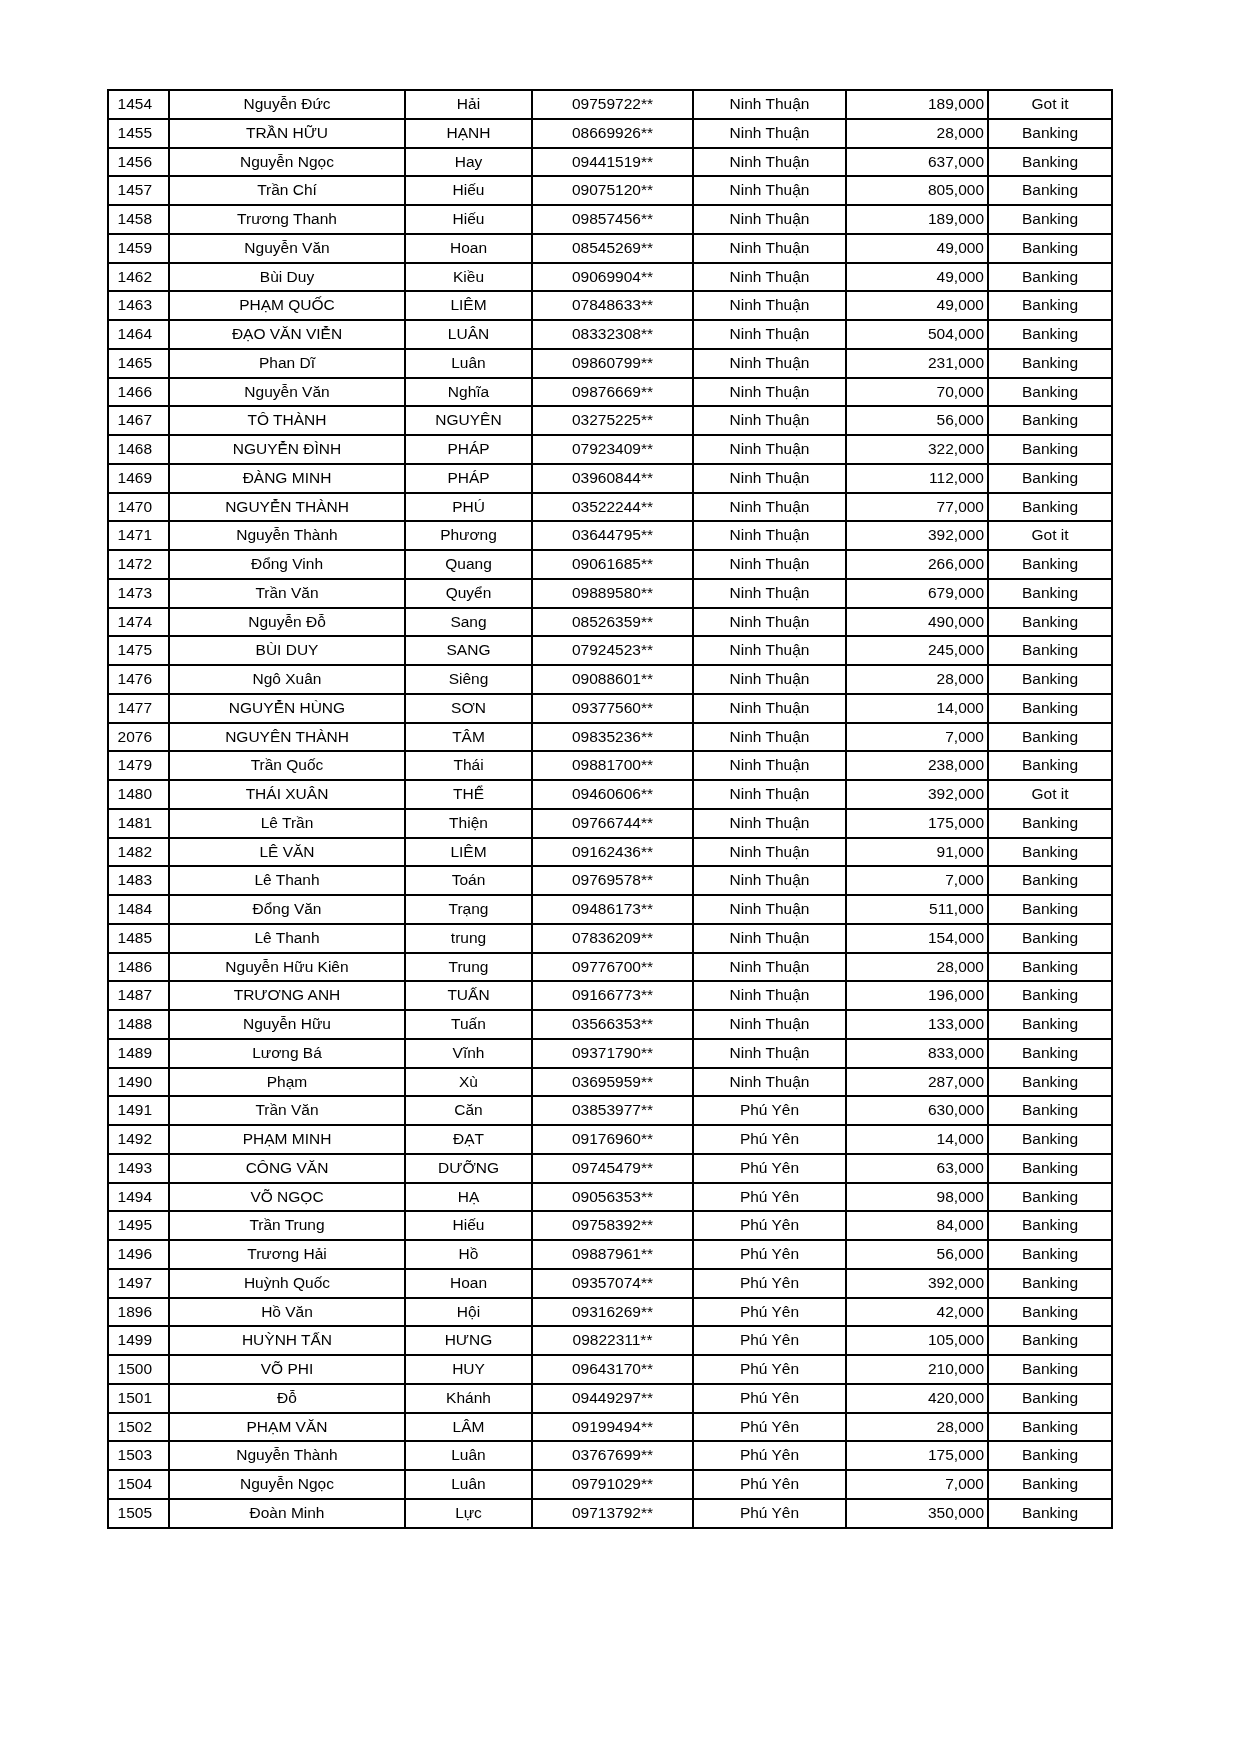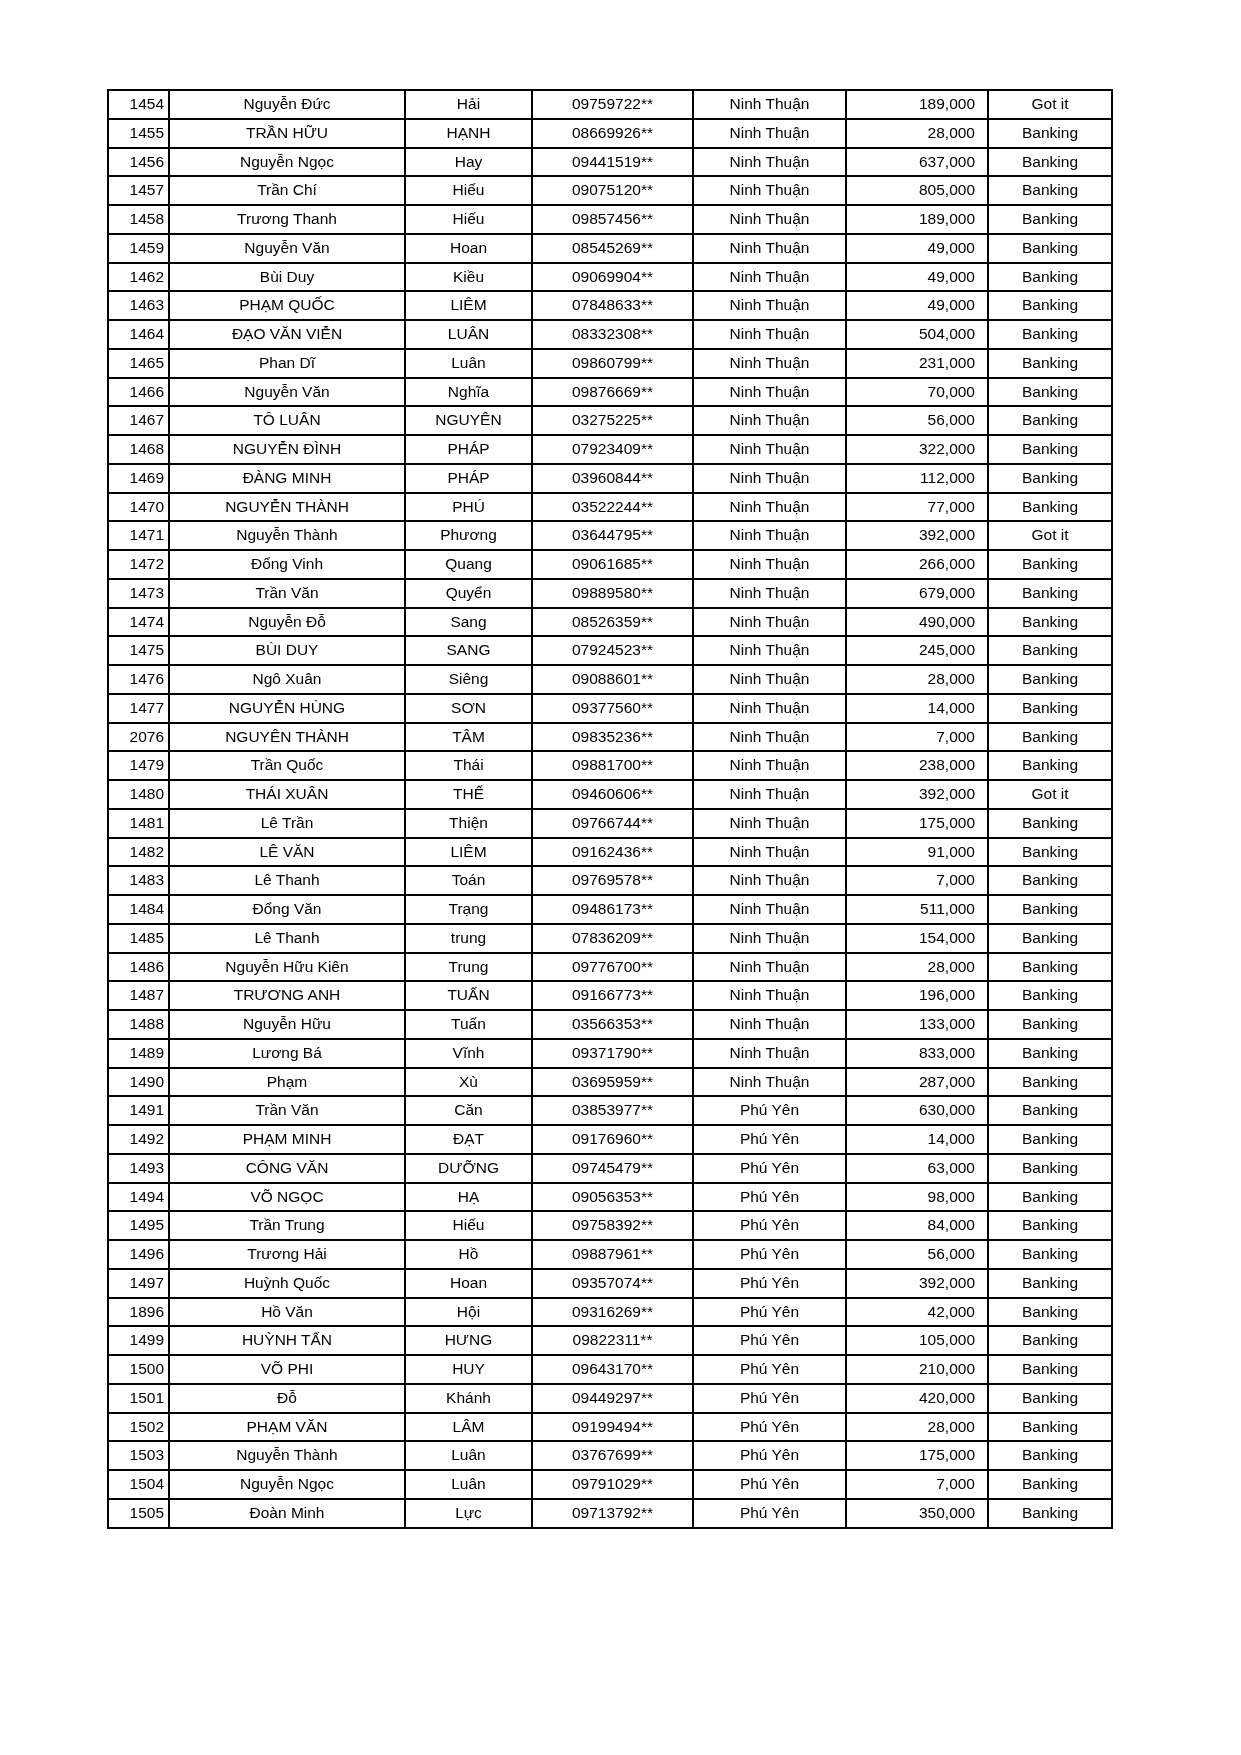--- a/index.html
+++ b/index.html
@@ -29,25 +29,25 @@
     font-size: 15.5px;
     line-height: 26.75px;
     color: #000000;
     white-space: nowrap;
     overflow: hidden;
     text-align: center;
     background: #ffffff;
   }
   table.data-table td.c-id {
     text-align: right;
-    padding-right: 4px;
+    padding-right: 16px;
   }
   table.data-table td.c-amt {
     text-align: right;
-    padding-right: 12px;
+    padding-right: 3px;
   }
   col.w-id     { width: 61px; }
   col.w-fname  { width: 236px; }
   col.w-lname  { width: 127px; }
   col.w-phone  { width: 161px; }
   col.w-prov   { width: 153px; }
   col.w-amt    { width: 142px; }
   col.w-status { width: 124px; }
 </style>
 </head>
@@ -159,21 +159,21 @@
     <td class="c-id">1466</td>
     <td class="c-fname">Nguyễn Văn</td>
     <td class="c-lname">Nghĩa</td>
     <td class="c-phone">09876669**</td>
     <td class="c-prov">Ninh Thuận</td>
     <td class="c-amt">70,000</td>
     <td class="c-status">Banking</td>
   </tr>
         <tr>
     <td class="c-id">1467</td>
-    <td class="c-fname">TÔ LUÂN</td>
+    <td class="c-fname">TÔ THÀNH</td>
     <td class="c-lname">NGUYÊN</td>
     <td class="c-phone">03275225**</td>
     <td class="c-prov">Ninh Thuận</td>
     <td class="c-amt">56,000</td>
     <td class="c-status">Banking</td>
   </tr>
         <tr>
     <td class="c-id">1468</td>
     <td class="c-fname">NGUYỄN ĐÌNH</td>
     <td class="c-lname">PHÁP</td>

